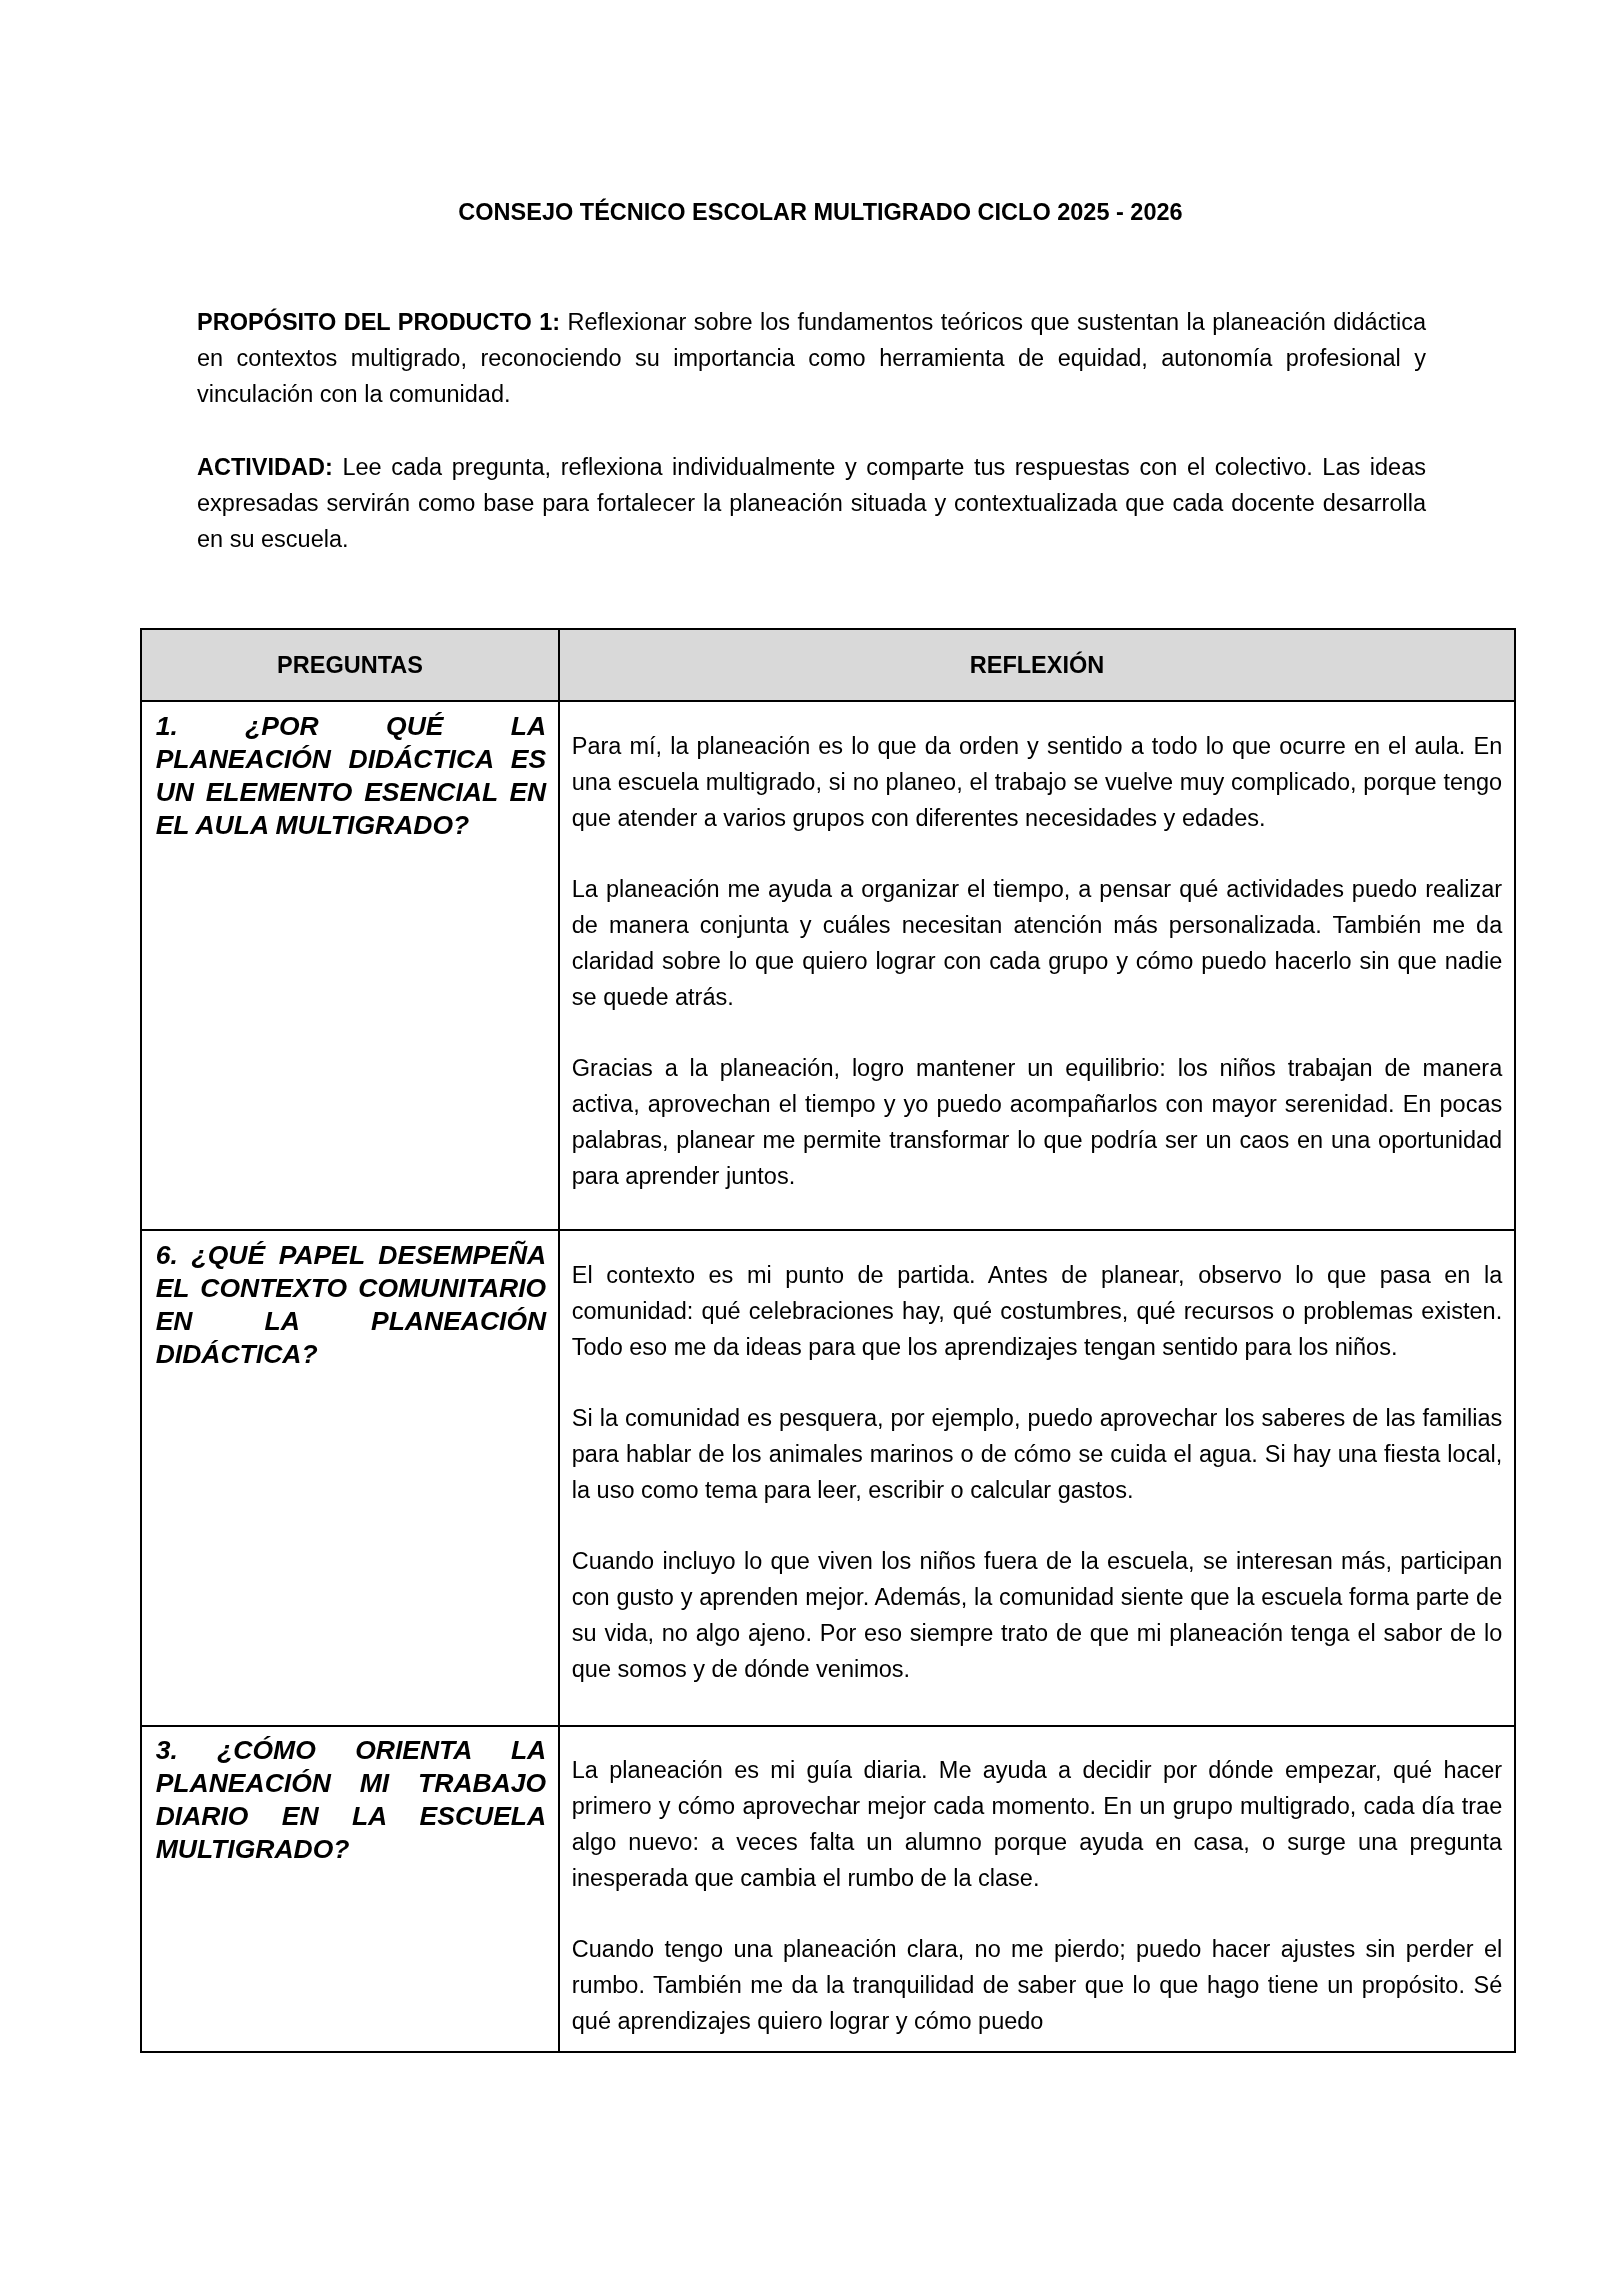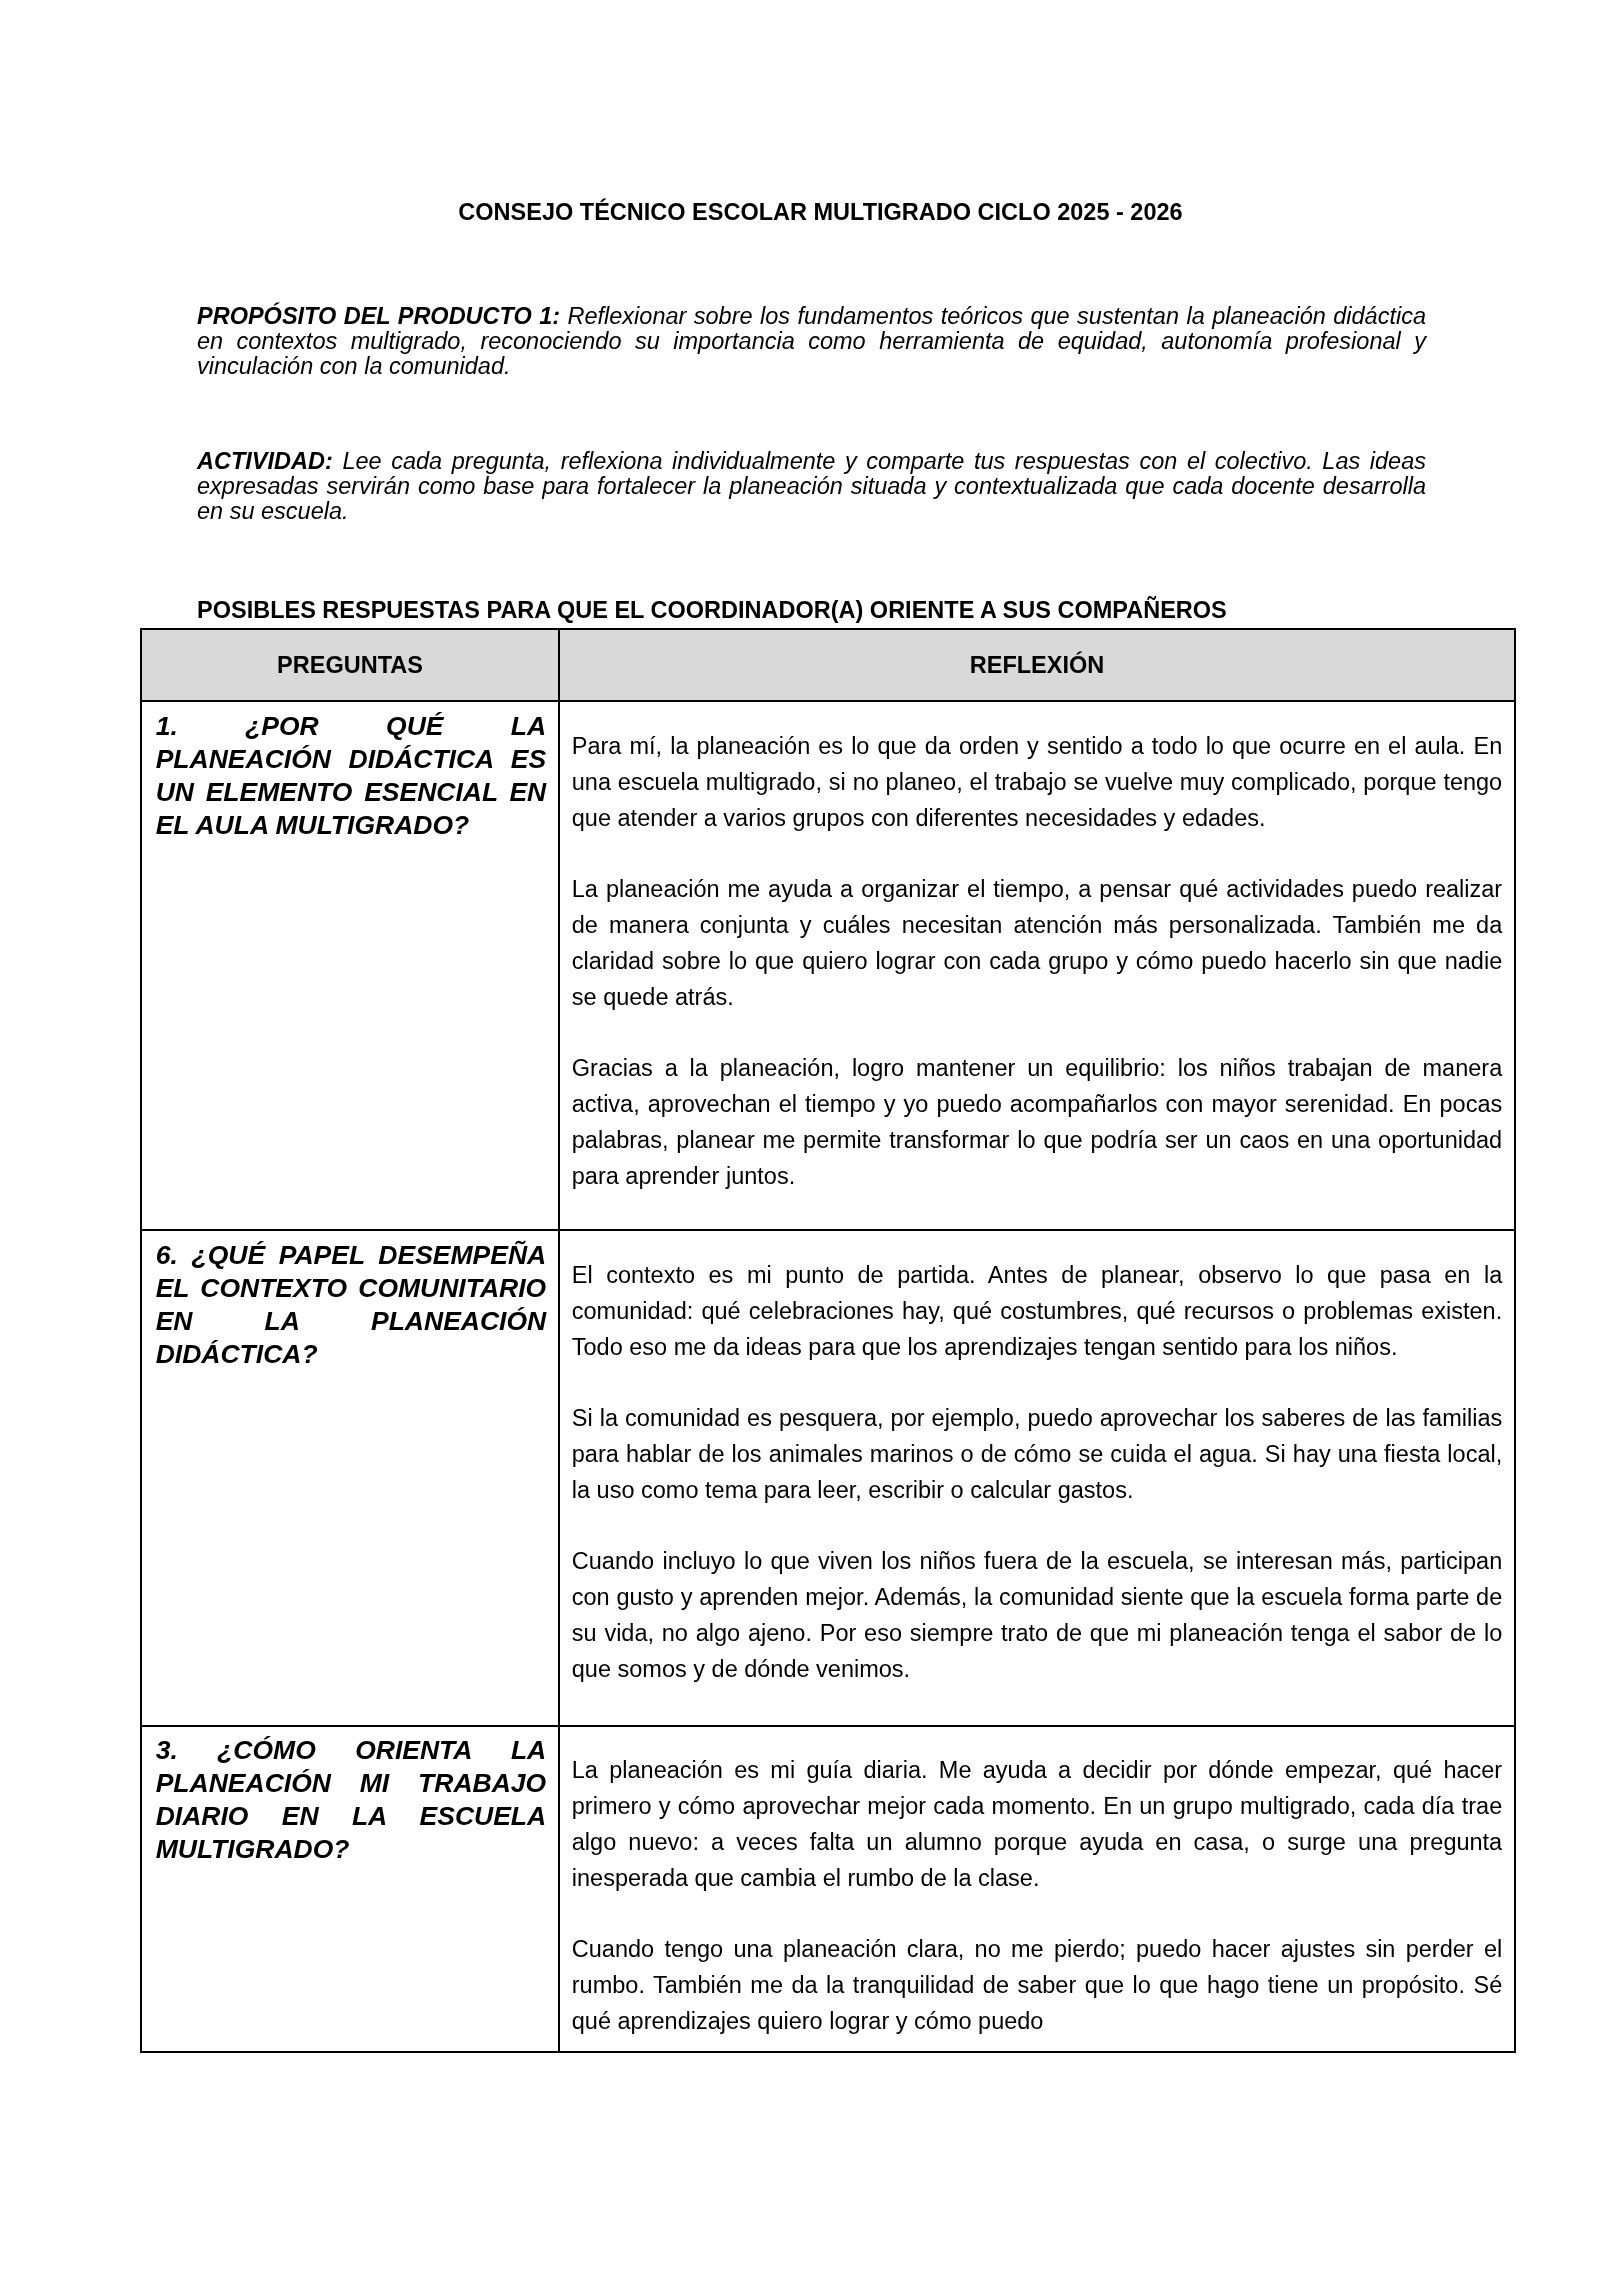--- a/index.html
+++ b/index.html
@@ -2,22 +2,22 @@
 <html><head>
 <meta charset="utf-8">
 <style>
   html, body { margin: 0; padding: 0; background: #ffffff; }
   body { width: 1621px; height: 2292px; position: relative; overflow: hidden;
          font-family: "Liberation Sans", sans-serif; color: #000; }
   .page { position: absolute; left: 0; top: 0; width: 1621px; height: 2292px; background: #fff; }
   .title-block { position: absolute; top: 194px; left: 0; width: 1621px; text-align: center;
                  font-weight: bold; font-size: 23.5px; line-height: 36px; }
   .title-block div { display: block; padding-left: 20px; }
-  .para { position: absolute; left: 197px; width: 1229px; font-size: 23.5px; line-height: 25px;
-          text-align: justify; font-style: italic; }
+  .para { position: absolute; left: 197px; width: 1229px; font-size: 23.5px; line-height: 36px;
+          text-align: justify; }
   .para b { font-weight: bold; }
   #purpose { top: 304px; }
   #activity { top: 449px; }
   .section-heading { position: absolute; left: 197px; top: 593px; font-size: 23.5px; font-weight: bold;
                      line-height: 35px; white-space: nowrap; }
   table.qa { position: absolute; left: 140px; top: 628px; width: 1373px; border-collapse: collapse;
              table-layout: fixed; }
   table.qa col.c1 { width: 418px; }
   table.qa col.c2 { width: 956px; }
   table.qa th, table.qa td { border: 2.9px solid #000; vertical-align: top; }
@@ -38,21 +38,20 @@
 <div class="page">
 
   <div class="title-block">
     <div>CONSEJO TÉCNICO ESCOLAR MULTIGRADO CICLO 2025 - 2026</div>
   </div>
 
   <div class="para" id="purpose"><b>PROPÓSITO DEL PRODUCTO 1:</b><span> Reflexionar sobre los fundamentos teóricos que sustentan la planeación didáctica en contextos multigrado, reconociendo su importancia como herramienta de equidad, autonomía profesional y vinculación con la comunidad.</span></div>
 
   <div class="para" id="activity"><b>ACTIVIDAD:</b><span> Lee cada pregunta, reflexiona individualmente y comparte tus respuestas con el colectivo. Las ideas expresadas servirán como base para fortalecer la planeación situada y contextualizada que cada docente desarrolla en su escuela.</span></div>
 
-  <div class="section-heading">POSIBLES RESPUESTAS PARA QUE EL COORDINADOR(A) ORIENTE A SUS COMPAÑEROS</div>
 
   <table class="qa">
     <colgroup>
         <col class="c1">
         <col class="c2">
       </colgroup>
     <thead>
       <tr>
         <th>PREGUNTAS</th>
         <th>REFLEXIÓN</th>

